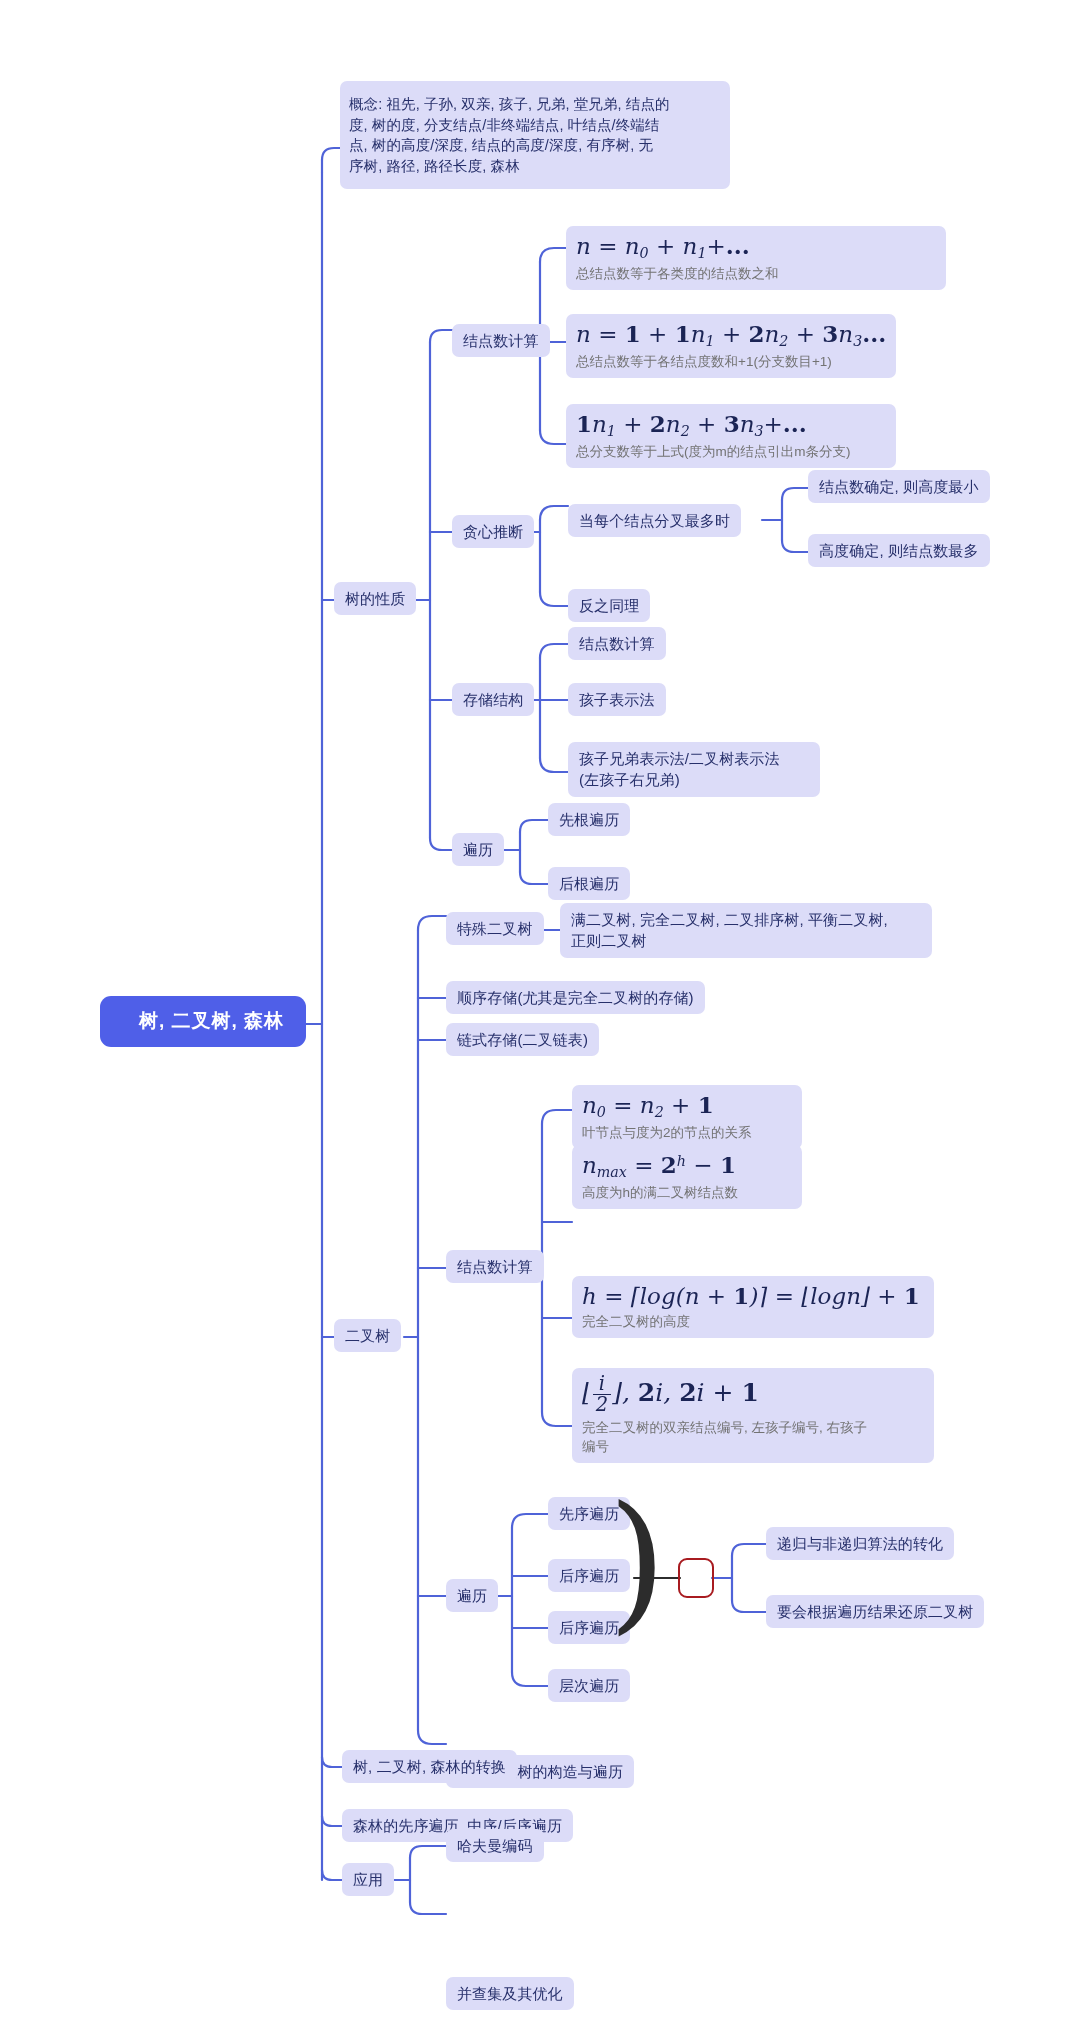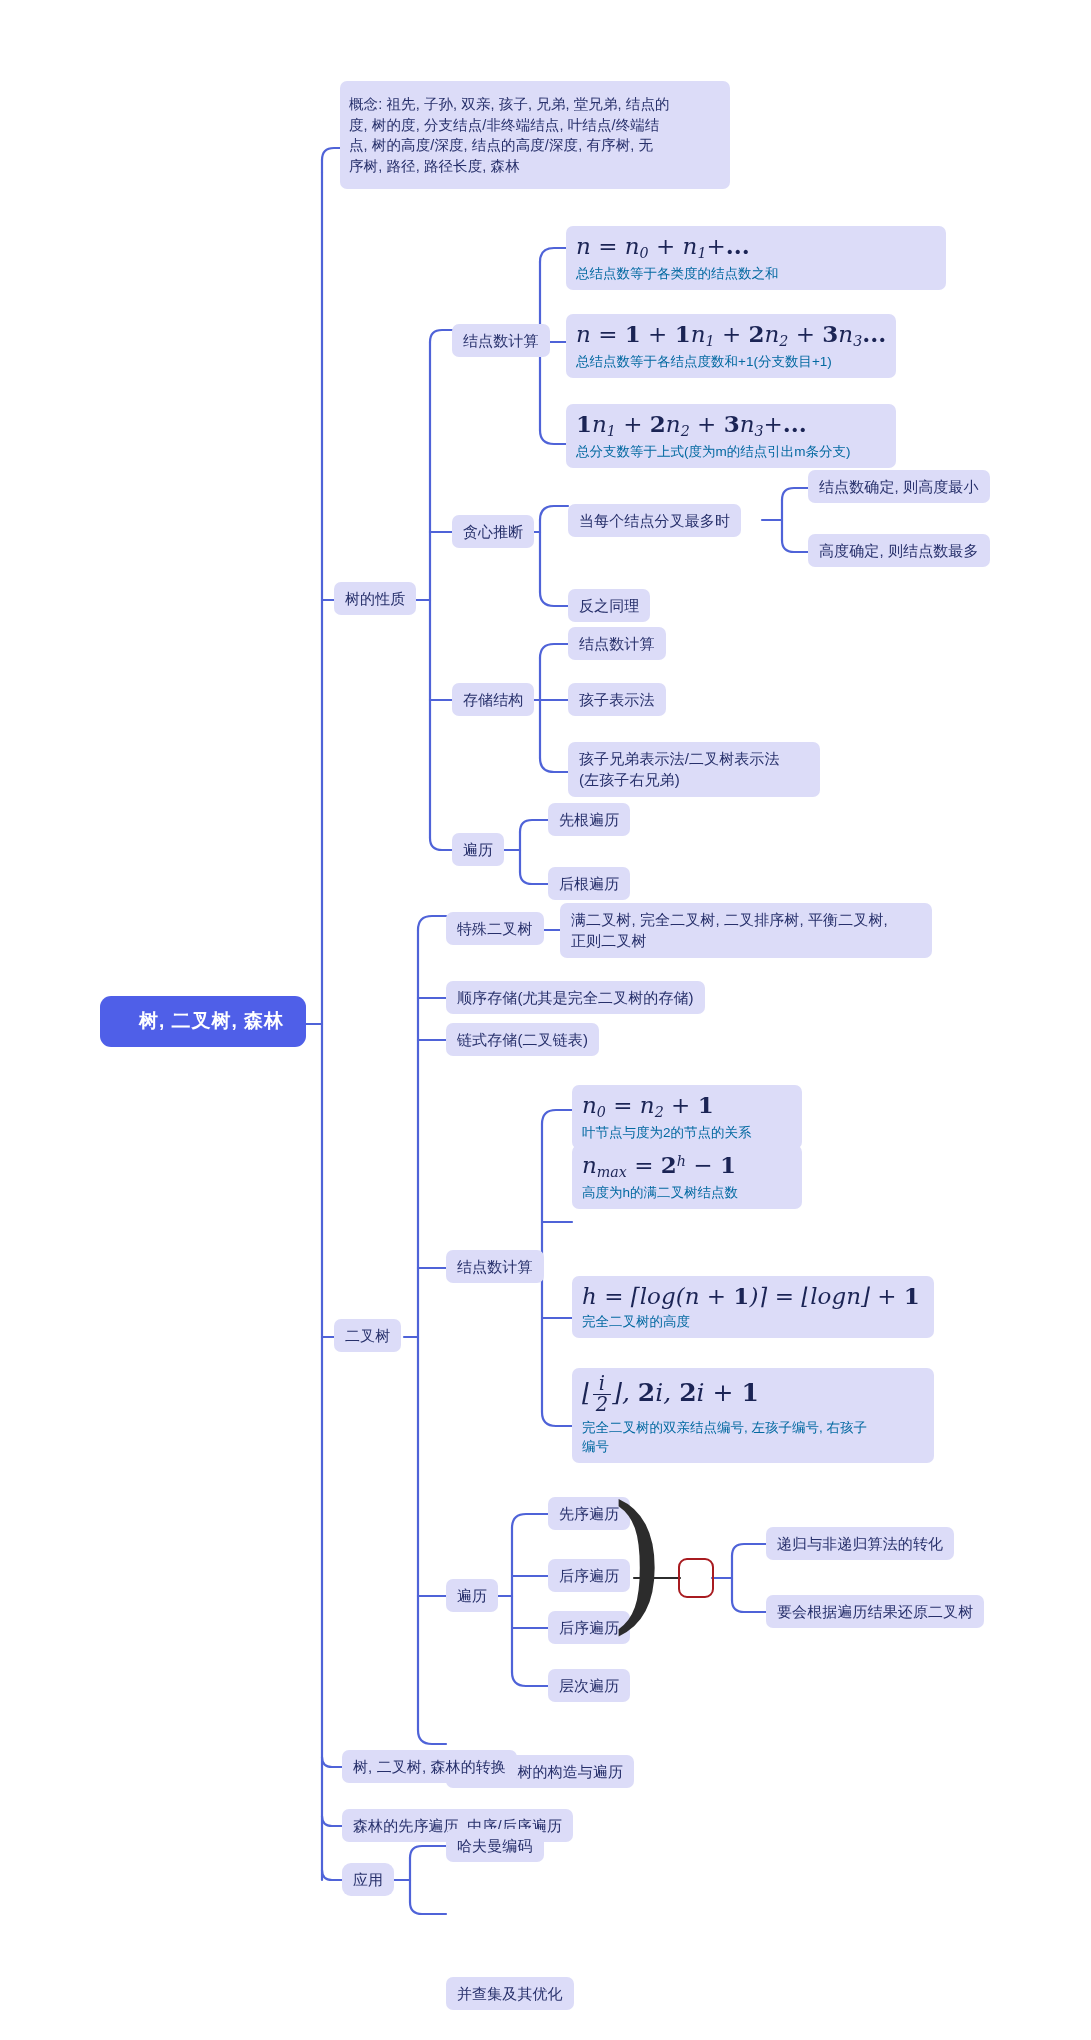--- a/index.html
+++ b/index.html
@@ -61,21 +61,21 @@
     color:#1b2455;
     white-space:nowrap;
     margin-bottom:3px;
   }
   .formula .up{font-style:italic;}
   .formula b{font-style:normal;font-weight:bold;}
   .caption{
     font-family:"Liberation Sans","DejaVu Sans",sans-serif;
     font-size:13.5px;
     line-height:1.4;
-    color:#0369a1;
+    color:#737373;
     white-space:pre-line;
     font-style:normal;
   }
   sub{font-size:.62em;vertical-align:-.28em;font-style:italic;}
   sup{font-size:.62em;vertical-align:.52em;font-style:italic;}
   .frac{
     display:inline-block;
     vertical-align:middle;
     text-align:center;
     font-size:.78em;
@@ -293,18 +293,18 @@
 
   <div class="node empty-red" style="left:678px;top:1558px;width:36px;height:40px;"></div>
 
   <div class="node lvl1" style="left:766px;top:1527px;">递归与非递归算法的转化</div>
   <div class="node lvl1" style="left:766px;top:1595px;">要会根据遍历结果还原二叉树</div>
 
   <div class="node lvl1" style="left:446px;top:1727px;margin-top:28px;">线索二叉树的构造与遍历</div>
 
   <div class="node lvl1" style="left:342px;top:1750px;">树, 二叉树, 森林的转换</div>
   <div class="node lvl1" style="left:342px;top:1809px;">森林的先序遍历, 中序/后序遍历</div>
-  <div class="node lvl1" style="left:342px;top:1863px;border-radius:9px;">应用</div>
+  <div class="node lvl1" style="left:342px;top:1863px;">应用</div>
 
   <div class="node lvl1" style="left:446px;top:1829px;">哈夫曼编码</div>
   <div class="node lvl1" style="left:446px;top:1977px;">并查集及其优化</div>
 
 </div>
 
 </body></html>

